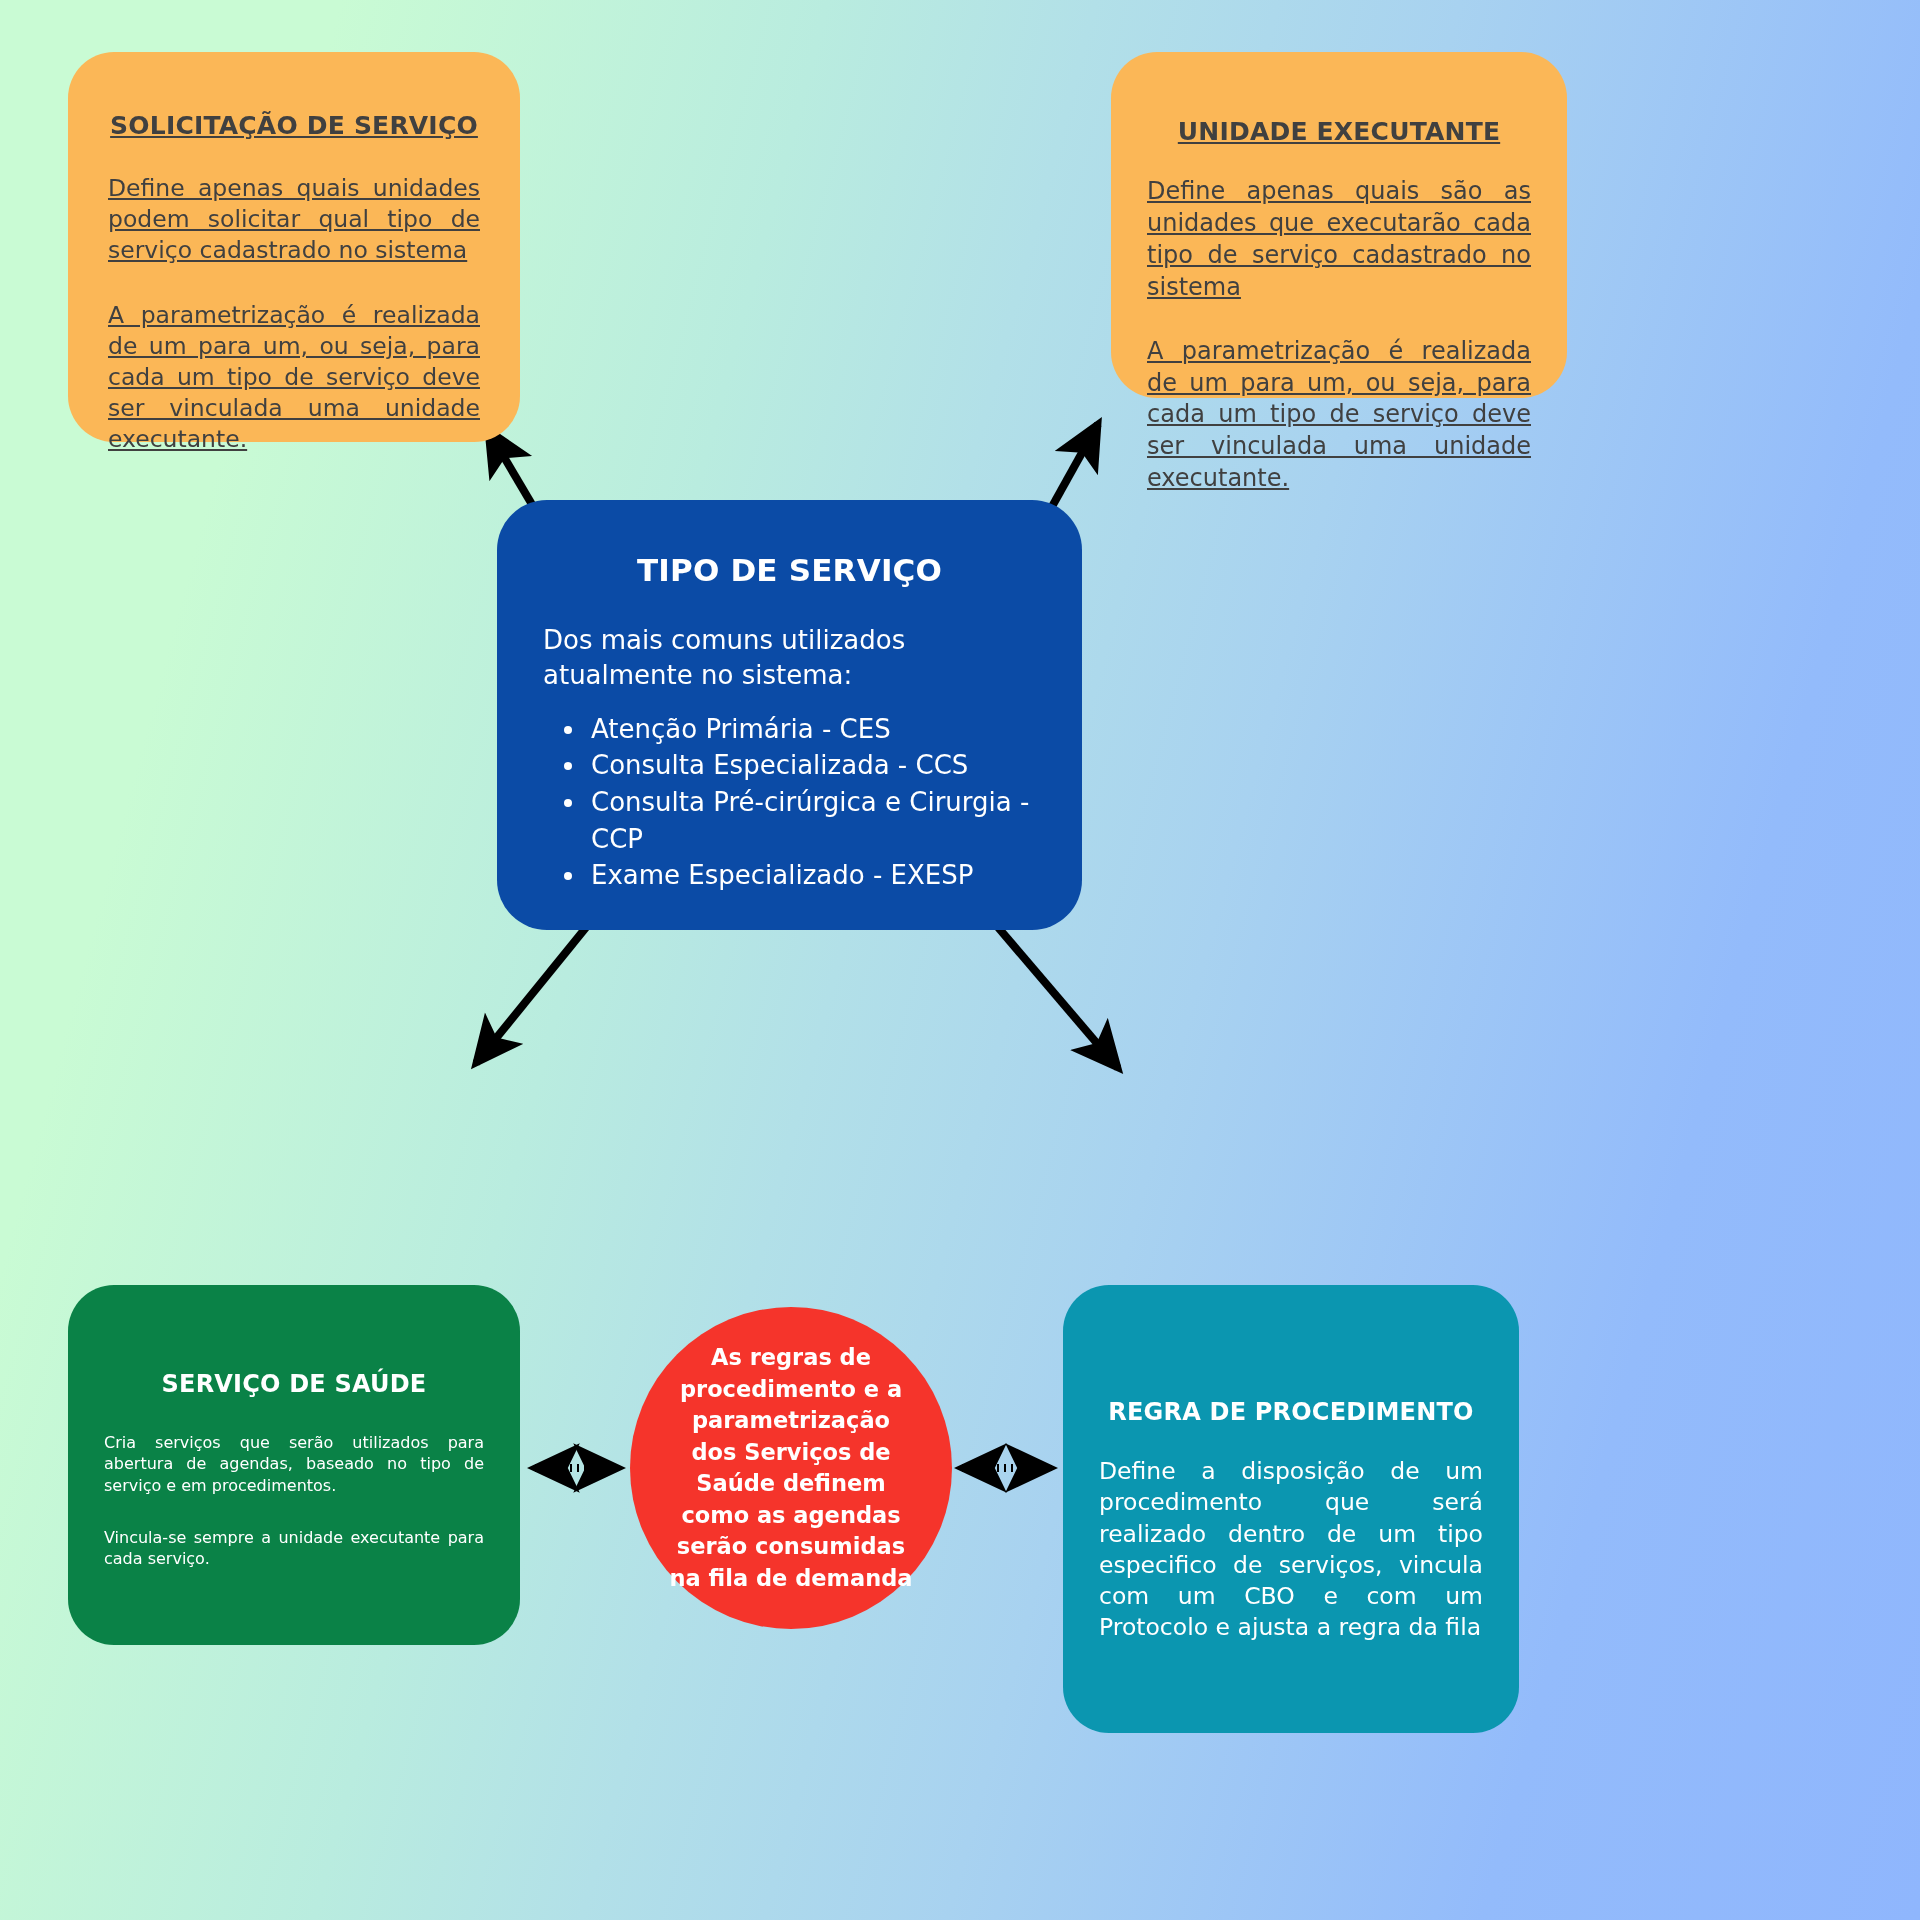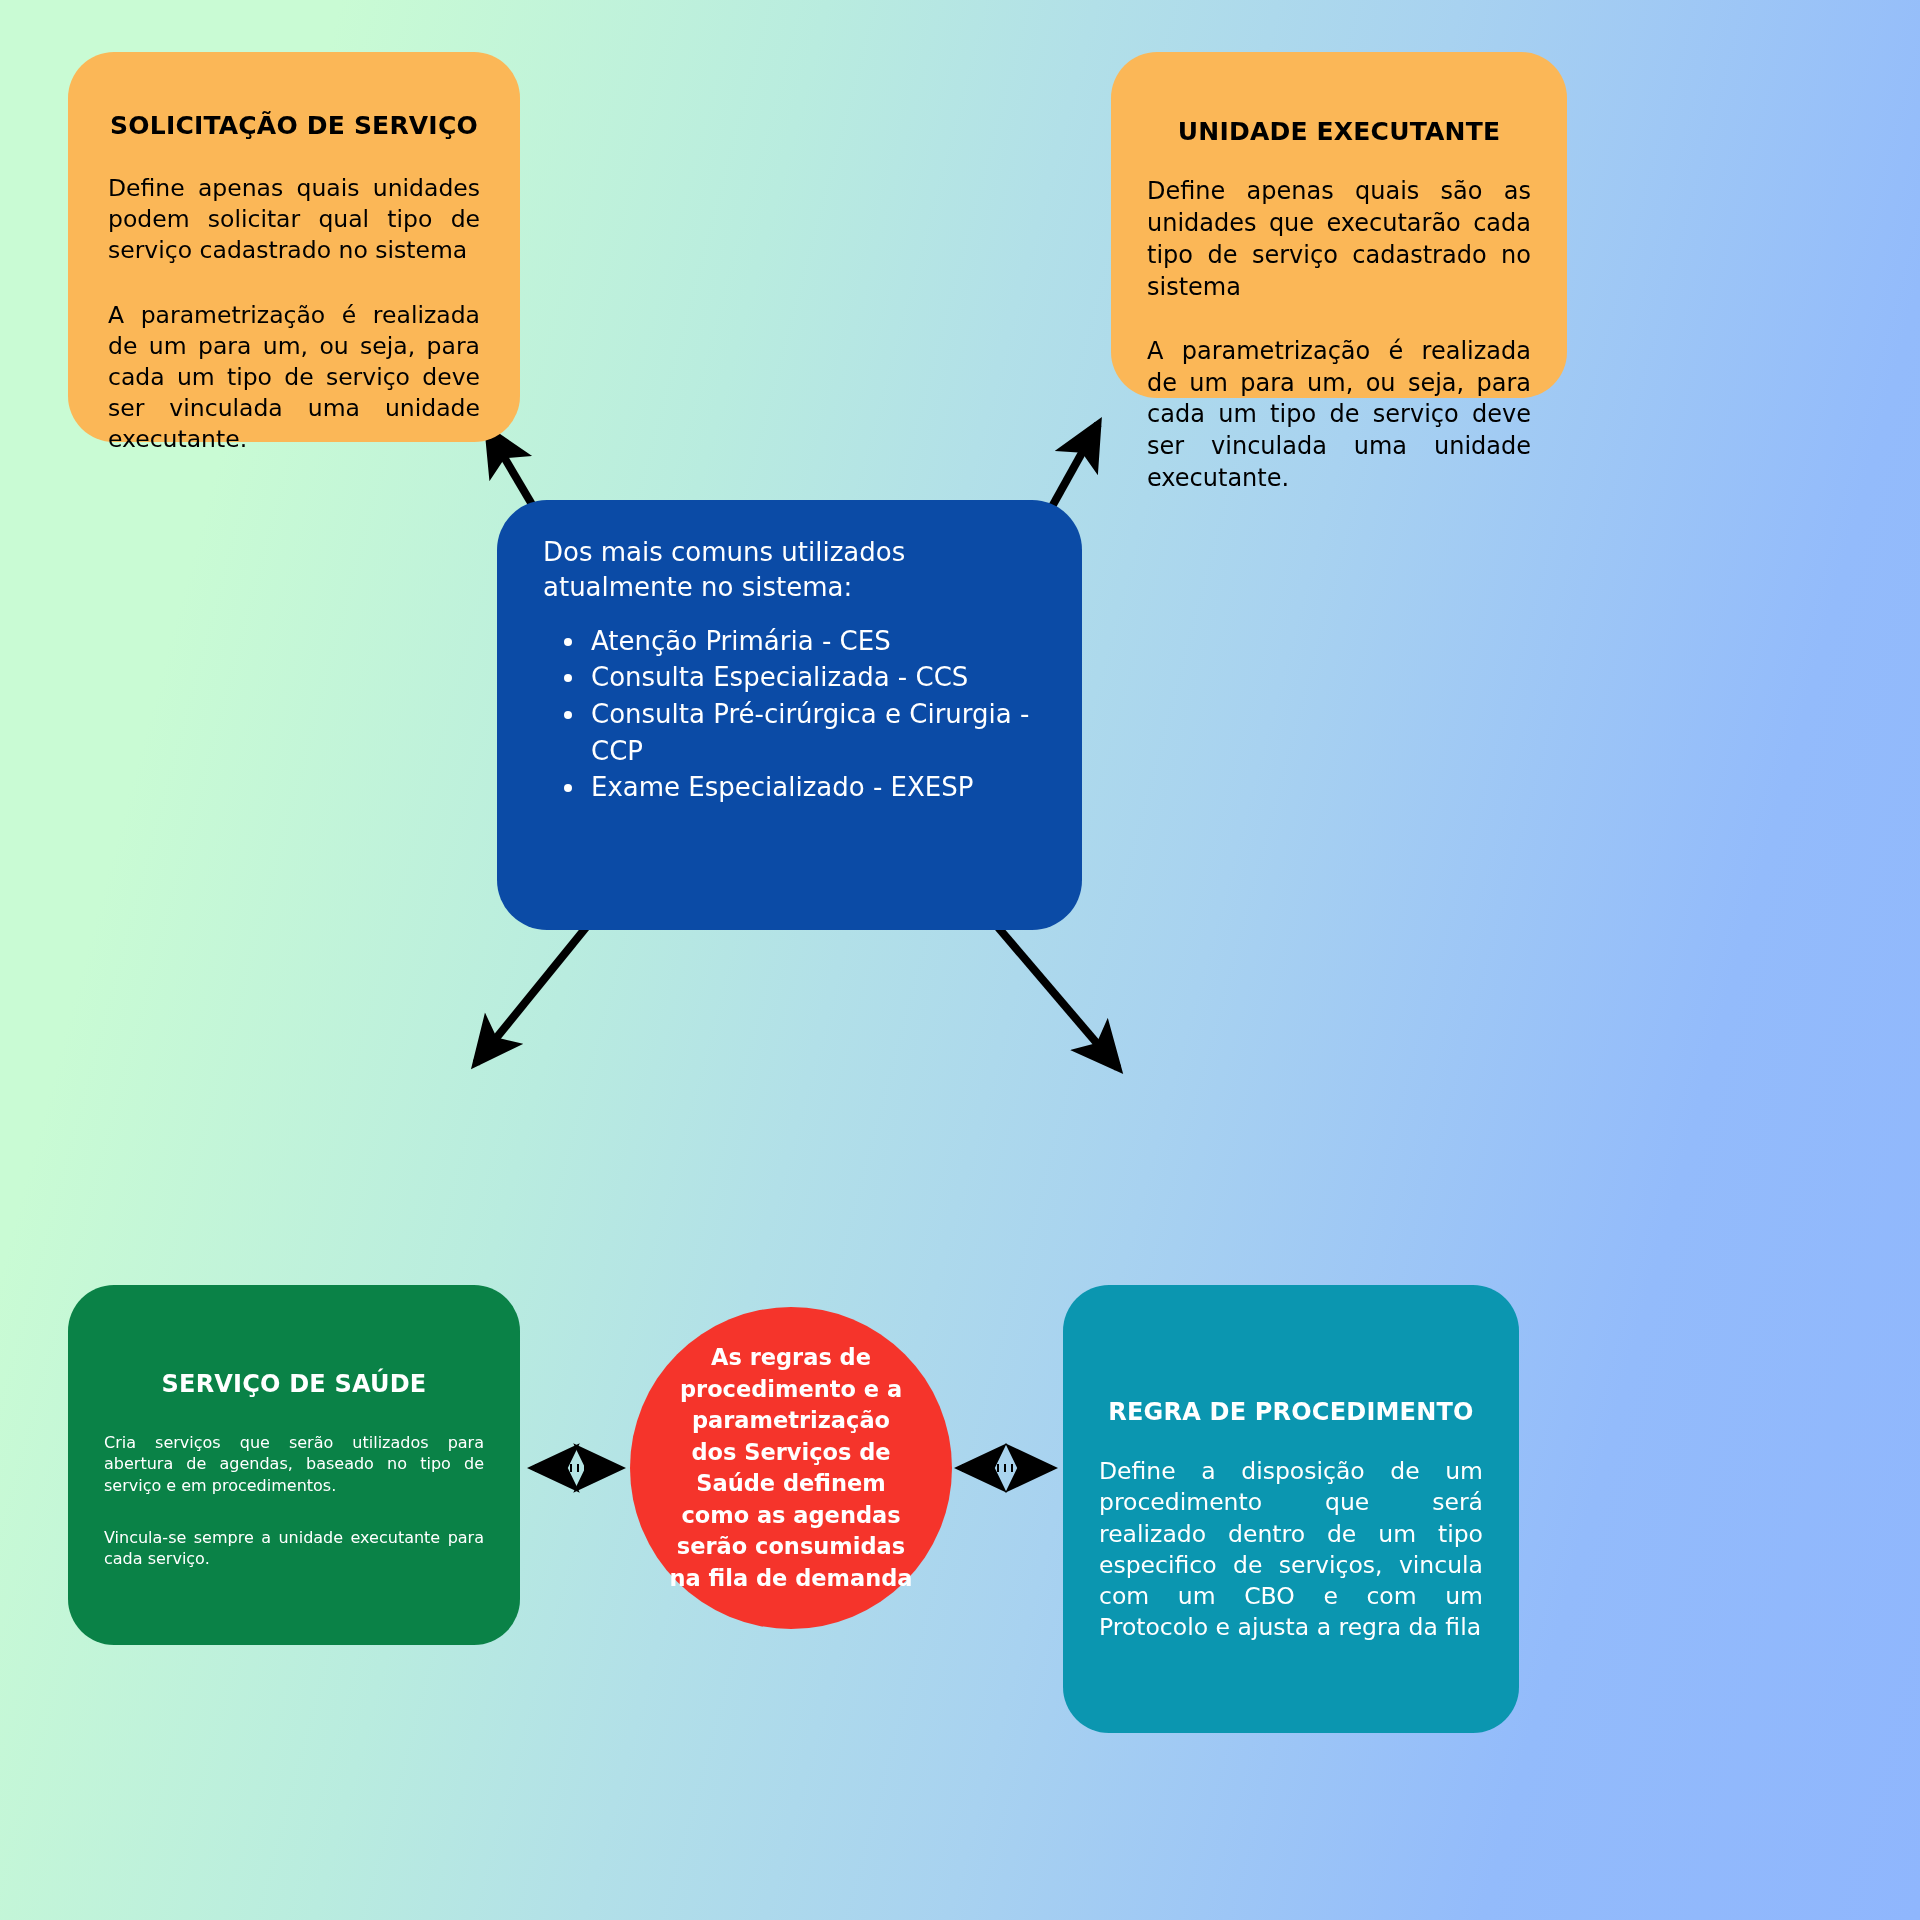--- a/index.html
+++ b/index.html
@@ -32,21 +32,22 @@
     letter-spacing: 0.2px;
   }
   .card .body {
     text-align: justify;
     text-justify: inter-word;
   }
 
   
   .card.orange {
     background: #fbb757;
-    color: #000000;
+    color: #404040;
+    text-decoration: underline;
   }
   #card-solicitacao {
     left: 68px;  top: 52px;
     width: 452px; height: 390px;
   }
   #card-solicitacao .title { font-size: 25px; margin: 0; padding-top: 59px; }
   #card-solicitacao .body  { font-size: 23.5px; line-height: 1.32; margin: 4px; padding-top: 29px; }
   #card-solicitacao .body.p2 { padding-top: 30px; }
 
   #card-unidade {
@@ -177,20 +178,21 @@
     <p class="body p2">A parametrização é realizada de um para um, ou seja, para cada um tipo de serviço deve ser vinculada uma unidade executante.</p>
   </div>
 
   <div class="card orange" id="card-unidade">
     <p class="title">UNIDADE EXECUTANTE</p>
     <p class="body p1">Define apenas quais são as unidades que executarão cada tipo de serviço cadastrado no sistema</p>
     <p class="body p2">A parametrização é realizada de um para um, ou seja, para cada um tipo de serviço deve ser vinculada uma unidade executante.</p>
   </div>
 
   <div class="card" id="card-tipo">
+    <p class="title">TIPO DE SERVIÇO</p>
     <p class="intro">Dos mais comuns utilizados atualmente no sistema:</p>
     <ul>
       <li>Atenção Primária - CES</li>
       <li>Consulta Especializada - CCS</li>
       <li>Consulta Pré-cirúrgica e Cirurgia - CCP</li>
       <li>Exame Especializado - EXESP</li>
     </ul>
   </div>
 
   <div class="card" id="card-servico">

